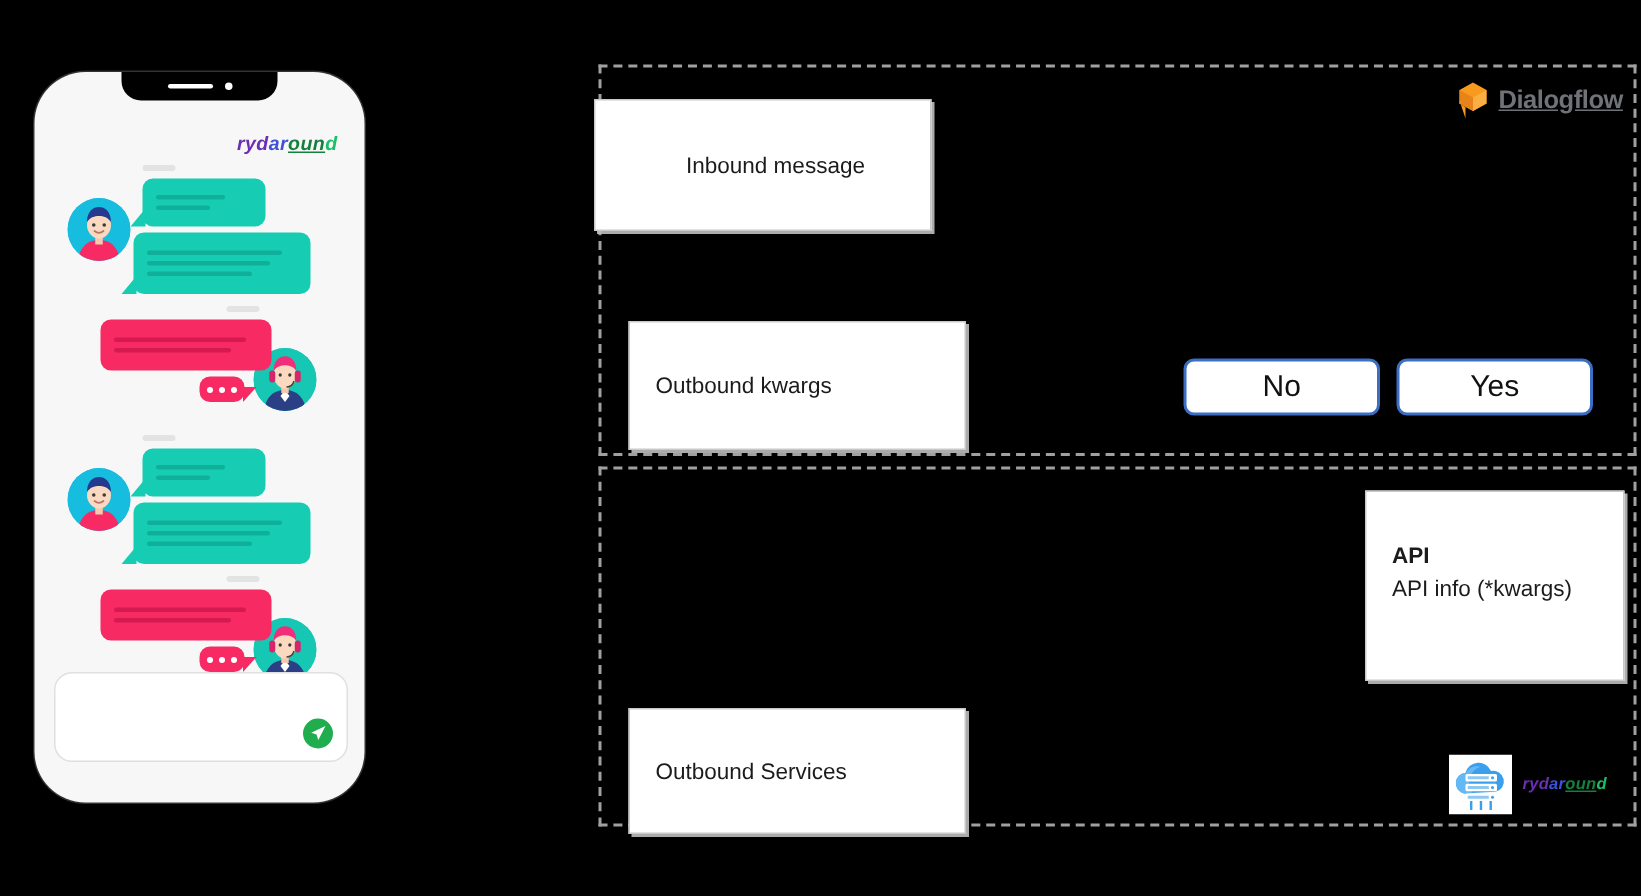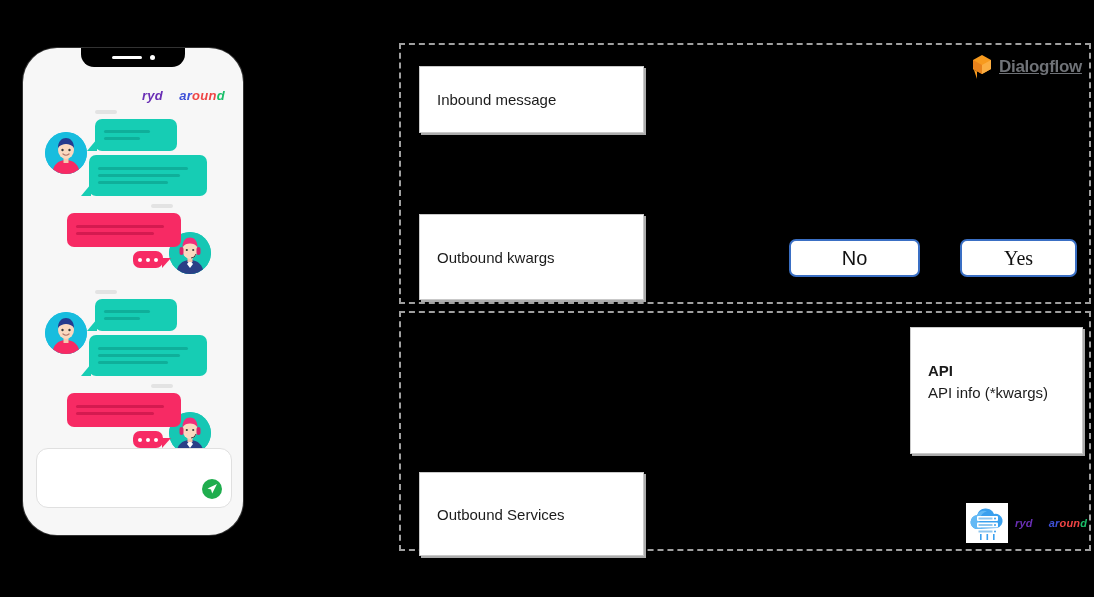--- a/index.html
+++ b/index.html
@@ -56,22 +56,22 @@
   #phone-brand {
     position: absolute;
     right: 18px;
     top: 40px;
     font-size: 13px;
     font-style: italic;
     font-weight: bold;
     letter-spacing: 0.3px;
   }
   .brand-p { color: #6a2fb5; }
-  .brand-b { color: #3f51d8; margin-left: 16px; }
-  .brand-c { color: #ef4444; }
+  .brand-b { color: #3f51d8; }
+  .brand-c { color: #15803d; text-decoration: underline; }
   .brand-g { color: #1bbf6a; }
 
   #chat-scroll {
     position: absolute;
     left: 0;
     top: 62px;
     width: 220px;
     height: 330px;
   }
   .chat-group { position: relative; }
@@ -180,21 +180,21 @@
     display: flex;
     align-items: center;
     box-sizing: border-box;
   }
   .flow-box .flow-label {
     font-size: 15px;
     color: #1b1b1b;
     padding-left: 17px;
   }
 
-  #box-inbound  { left: 419px; top: 66px;  width: 225px; height: 67px; }
+  #box-inbound  { left: 396px; top: 66px;  width: 225px; height: 88px; justify-content: center; }
   #box-outbound { left: 419px; top: 214px; width: 225px; height: 86px; }
   #box-outbound-services { left: 419px; top: 437px; width: 225px; height: 84px; margin-top: 35px; }
 
   #box-api {
     position: absolute;
     left: 910px; top: 327px; width: 173px; height: 127px;
     background: #ffffff;
     border: 1px solid #c9c9c9;
     box-shadow: 2px 2px 0 0 rgba(190,190,190,0.9);
     box-sizing: border-box;
@@ -210,21 +210,21 @@
     border-radius: 7px;
     display: flex;
     align-items: center;
     justify-content: center;
     font-size: 20px;
     color: #111111;
     box-sizing: border-box;
     text-align: right;
   }
   #btn-no  { left: 789px; top: 239px; width: 131px; height: 38px; }
-  #btn-yes { left: 960px; top: 239px; width: 117px; height: 38px; font-family: Liberation Serif, serif; }
+  #btn-yes { left: 931px; top: 239px; width: 131px; height: 38px; }
 
   #dialogflow-logo {
     position: absolute;
     left: 971px;
     top: 54px;
     display: flex;
     align-items: center;
     gap: 6px;
   }
   #dialogflow-wordmark {

